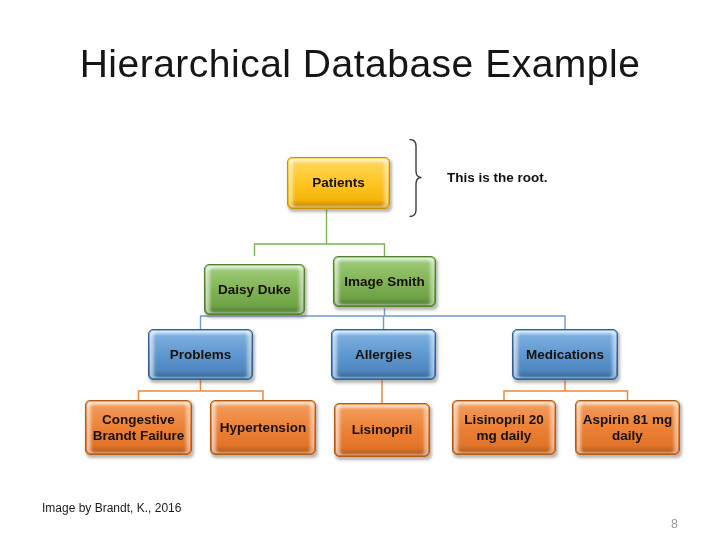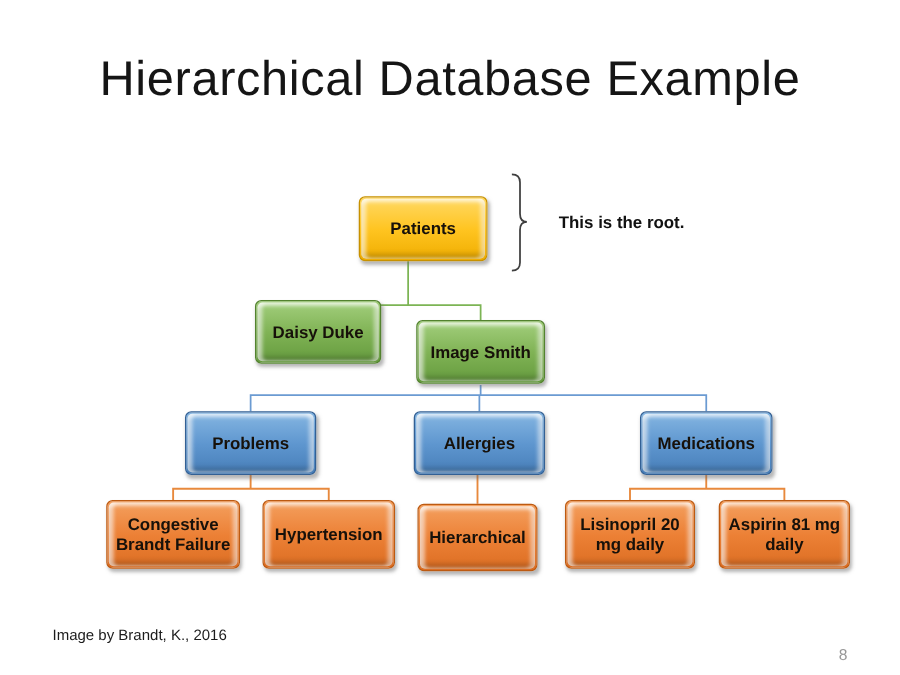--- a/index.html
+++ b/index.html
@@ -62,30 +62,30 @@
     <path d="M138.5,400 V391 H263 V400" fill="none" stroke-width="1.5" stroke="#E8893C"></path>
     <path d="M382,380 V403" fill="none" stroke-width="1.5" stroke="#E8893C"></path>
     <path d="M565,380 V391" fill="none" stroke-width="1.5" stroke="#E8893C"></path>
     <path d="M504,400 V391 H627.5 V400" fill="none" stroke-width="1.5" stroke="#E8893C"></path>
 
     <path d="M409.5,139.5 Q416,139.5 416,146 V171 Q416,177.5 421.5,177.5 Q416,177.5 416,184 V210 Q416,216.5 409.5,216.5" fill="none" stroke-width="1.4" stroke="#3F3F3F"></path>
   </svg>
 
   <div class="node gold" style="left:275px;top:157px;width:103px;height:52px">Patients</div>
 
-  <div class="node green" style="left:204px;top:240px;width:101px;height:51px">Daisy Duke</div>
+  <div class="node green" style="left:204px;top:264px;width:101px;height:51px">Daisy Duke</div>
   <div class="node green" style="left:333px;top:256px;width:103px;height:51px">Image Smith</div>
 
   <div class="node blue" style="left:148px;top:329px;width:105px;height:51px">Problems</div>
   <div class="node blue" style="left:331px;top:329px;width:105px;height:51px">Allergies</div>
   <div class="node blue" style="left:512px;top:329px;width:106px;height:51px">Medications</div>
 
   <div class="node orange" style="left:85px;top:400px;width:107px;height:55px">Congestive Brandt Failure</div>
   <div class="node orange" style="left:210px;top:400px;width:106px;height:55px">Hypertension</div>
-  <div class="node orange" style="left:334px;top:403px;width:96px;height:54px">Hierarchical</div>
+  <div class="node orange" style="left:334px;top:403px;width:96px;height:54px">Lisinopril</div>
   <div class="node orange" style="left:452px;top:400px;width:104px;height:55px">Lisinopril 20 mg daily</div>
   <div class="node orange" style="left:575px;top:400px;width:105px;height:55px">Aspirin 81 mg daily</div>
 
   <div class="root-note" style="left:447px;top:170px">This is the root.</div>
 
   <div class="credit">Image by Brandt, K., 2016</div>
   <div class="page-number">8</div>
 
 </div>
 

